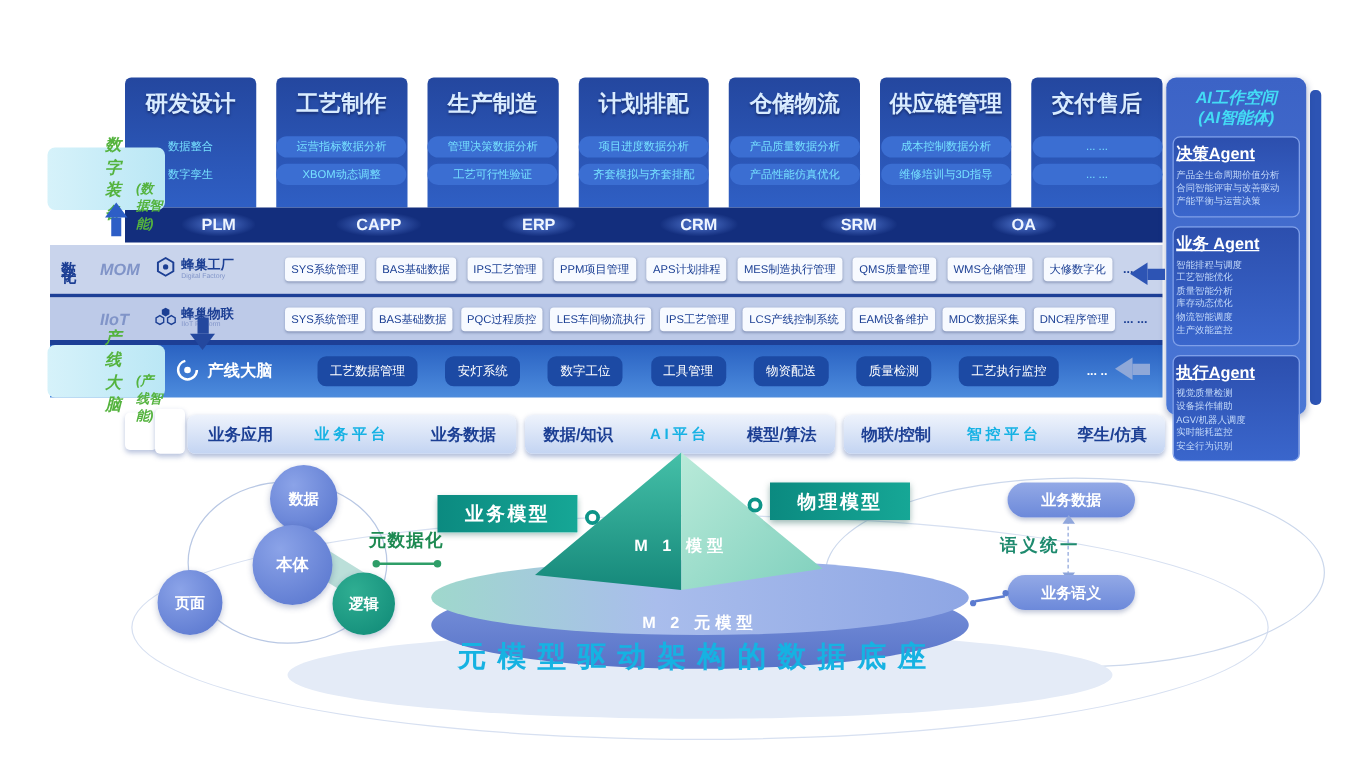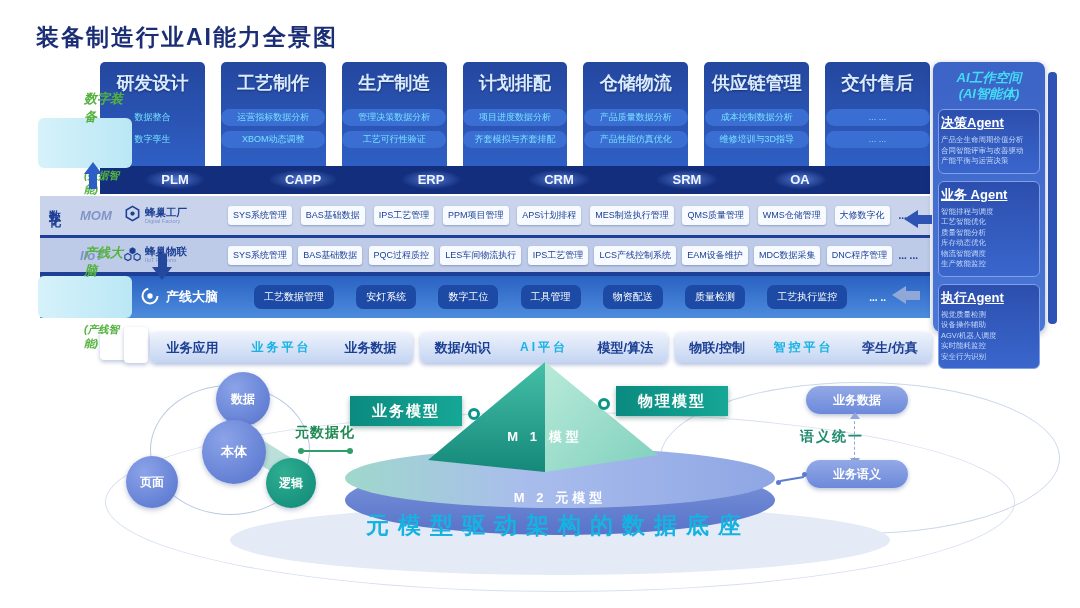--- a/index.html
+++ b/index.html
@@ -43,21 +43,21 @@
   
   #row-brain { left:40px; top:276px; width:890px; height:42px; background:linear-gradient(180deg,#2a62c2,#4d8cdd);
                display:flex; align-items:center; padding-left:100px; }
   .brain-logo { width:110px; display:flex; align-items:center; gap:6px; color:#ffffff; font-weight:bold; font-size:13px; }
   #row-brain .row-boxes { padding-right:44px; }
   .bbox { background:#1c4aa4; color:#ffffff; font-size:10px; white-space:nowrap; padding:5px 10px; border-radius:7px; }
   .bdots { color:#ffffff; font-size:10px; font-weight:bold; }
 
   
   #vlabel { left:46px; top:200px; writing-mode:vertical-rl; font-size:12px; font-weight:bold; color:#1d3f94; letter-spacing:3px; }
-  .green-ov { background:linear-gradient(90deg,#d6f2fa,#bae7f5); border-radius:6px; display:flex; flex-direction:column;
+  .green-ov { background:linear-gradient(90deg,#d6f2fa,#bae7f5); border-radius:6px; display:flex; 
               align-items:center; justify-content:center; color:#54b33e; font-weight:bold; font-style:italic; z-index:3;padding-left:46px; }
   .green-ov .l1 { font-size:13px; }
   .green-ov .l2 { font-size:10.5px;margin-top:43px; }
   #ov-equip { left:38px; top:118px; width:94px; height:50px; }
   #ov-brain { left:38px; top:276px; width:94px; height:42px; }
 
   
   .arr { z-index:4; display:flex; flex-direction:column; align-items:center; }
   .arr-up .head { width:0; height:0; border-left:9px solid transparent; border-right:9px solid transparent; border-bottom:12px solid #2d5ec6; }
   .arr-up .stem { width:8px; height:15px; background:#2d5ec6; }
@@ -103,21 +103,20 @@
   #metadata-label { color:#1e8a52; font-weight:bold; font-size:14px; letter-spacing:1px; }
   #semantic-label { color:#1e8a6e; font-weight:bold; font-size:14px; letter-spacing:2px; }
   #m1-label, #m2-label { color:#ffffff; font-weight:bold; font-size:13px; letter-spacing:4px; text-align:center; }
   #caption { width:560px; text-align:center; font-size:23px; font-weight:bold; letter-spacing:9px; color:#16b2e2; }
 </style>
 </head>
 <body>
 
 <div id="canvas">
 
-  <div class="abs" id="title">装备制造行业AI能力全景图</div>
 
   <div class="abs" id="cols">
     <div class="col">
       <div class="col-header">研发设计</div>
       <div class="col-pill">数据整合</div>
       <div class="col-pill">数字孪生</div>
     </div>
     <div class="col">
       <div class="col-header">工艺制作</div>
       <div class="col-pill">运营指标数据分析</div>
@@ -149,21 +148,21 @@
       <div class="col-pill">... ...</div>
     </div>
   </div>
 
   <div class="abs" id="sysband">
     <span class="sys" style="left:75px;">PLM</span>
     <span class="sys" style="left:203px;">CAPP</span>
     <span class="sys" style="left:331px;">ERP</span>
     <span class="sys" style="left:459px;">CRM</span>
     <span class="sys" style="left:587px;">SRM</span>
-    <span class="sys" style="left:700px;">OA</span>
+    <span class="sys" style="left:719px;">OA</span>
   </div>
 
   <div class="abs arr arr-up" style="left:84px;top:162px;">
     <div class="head"></div>
       <div class="stem"></div>
   </div>
 
   <div class="abs row-light" id="row-mom">
     <div class="row-tag">MOM</div>
     <div class="row-logo">

